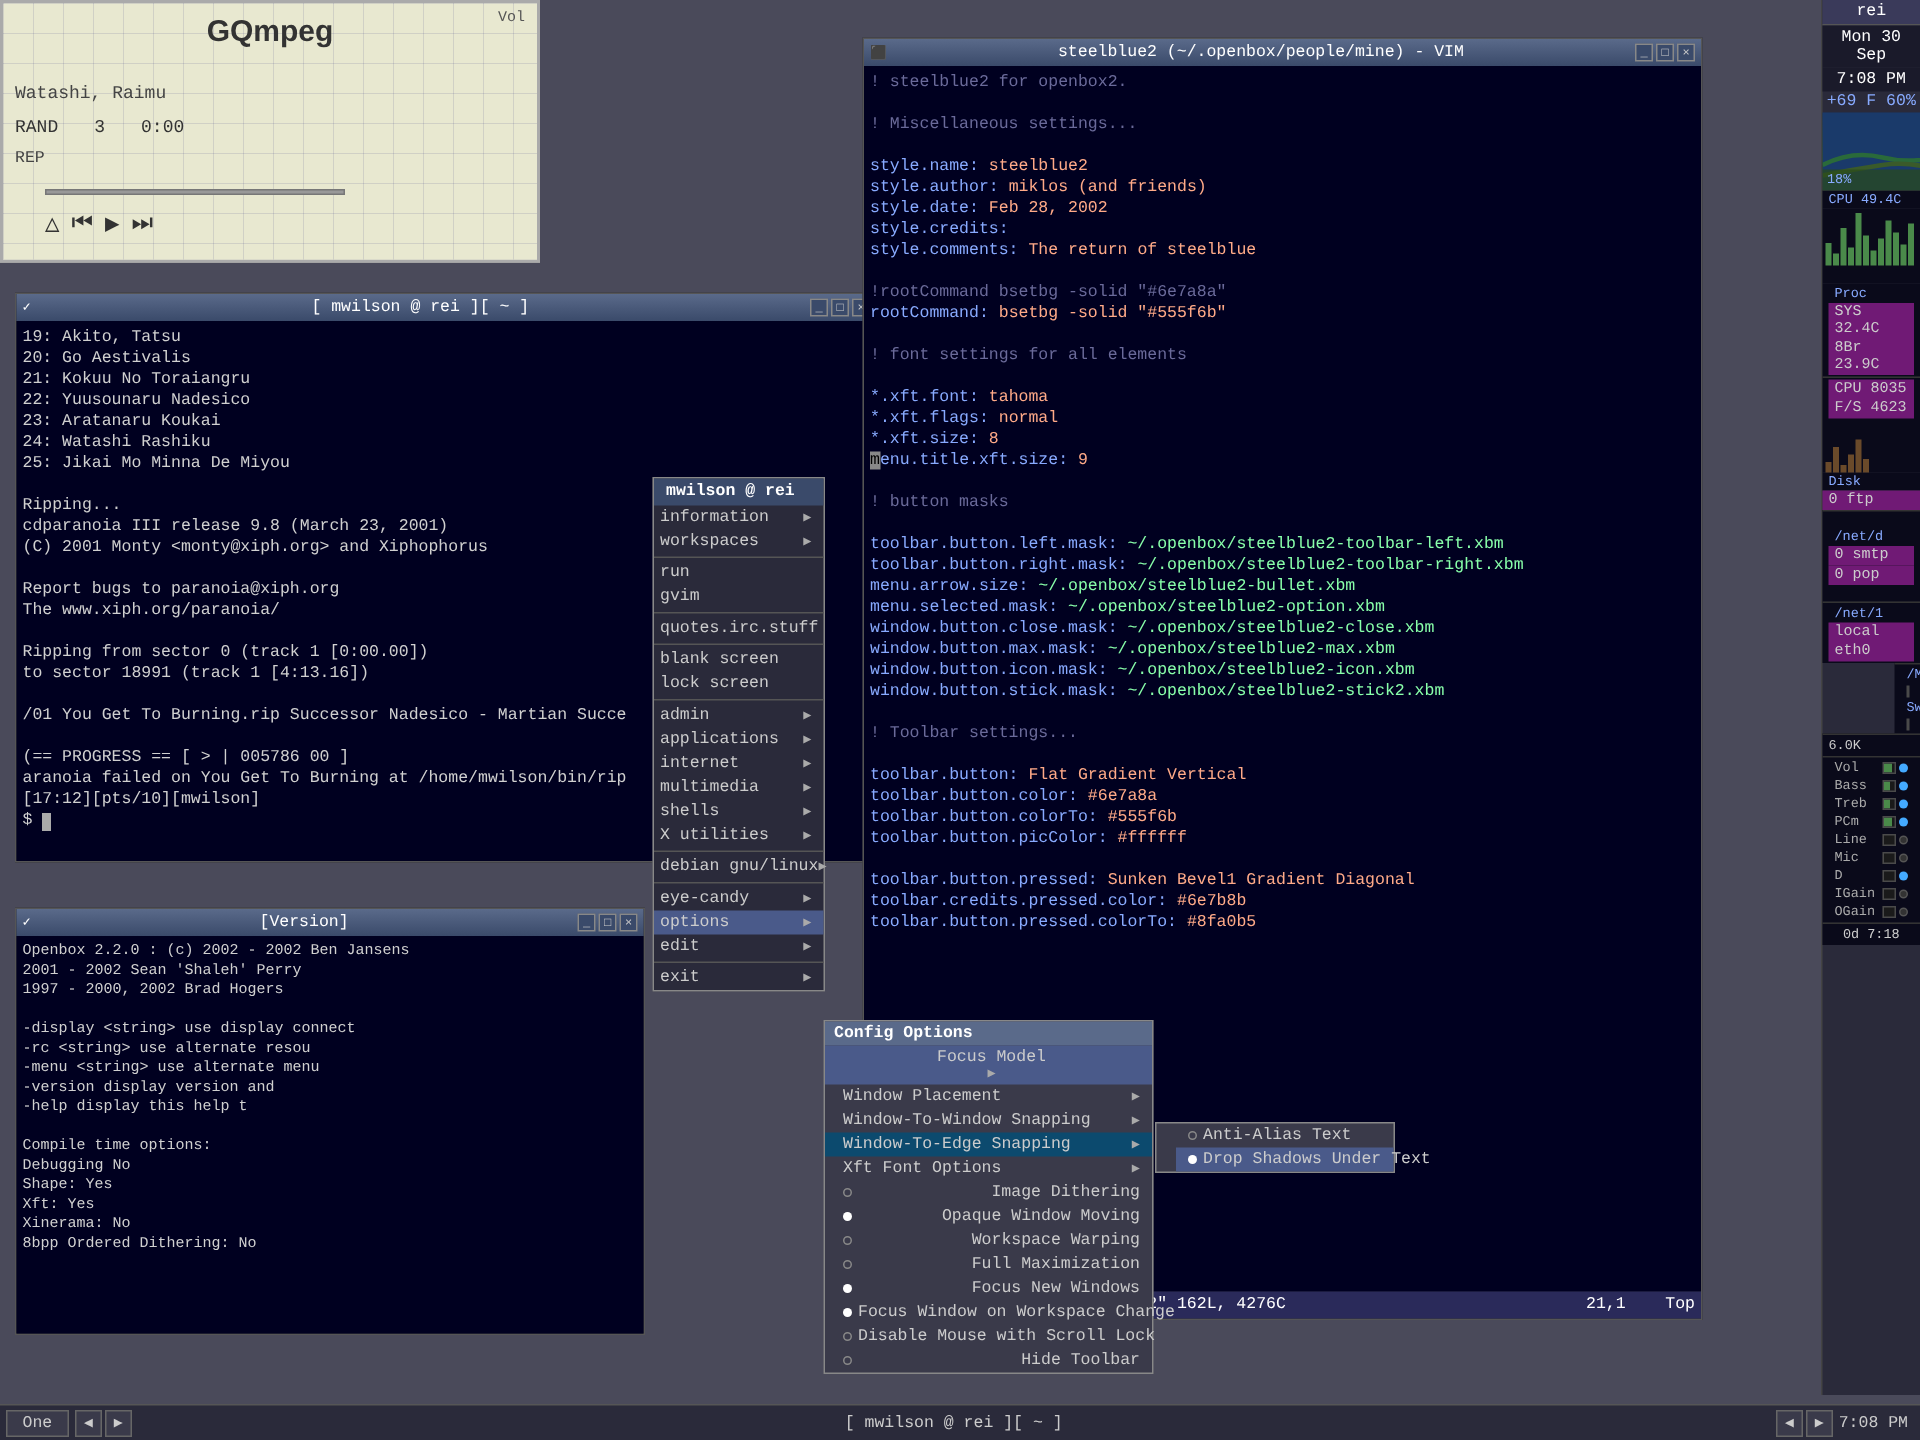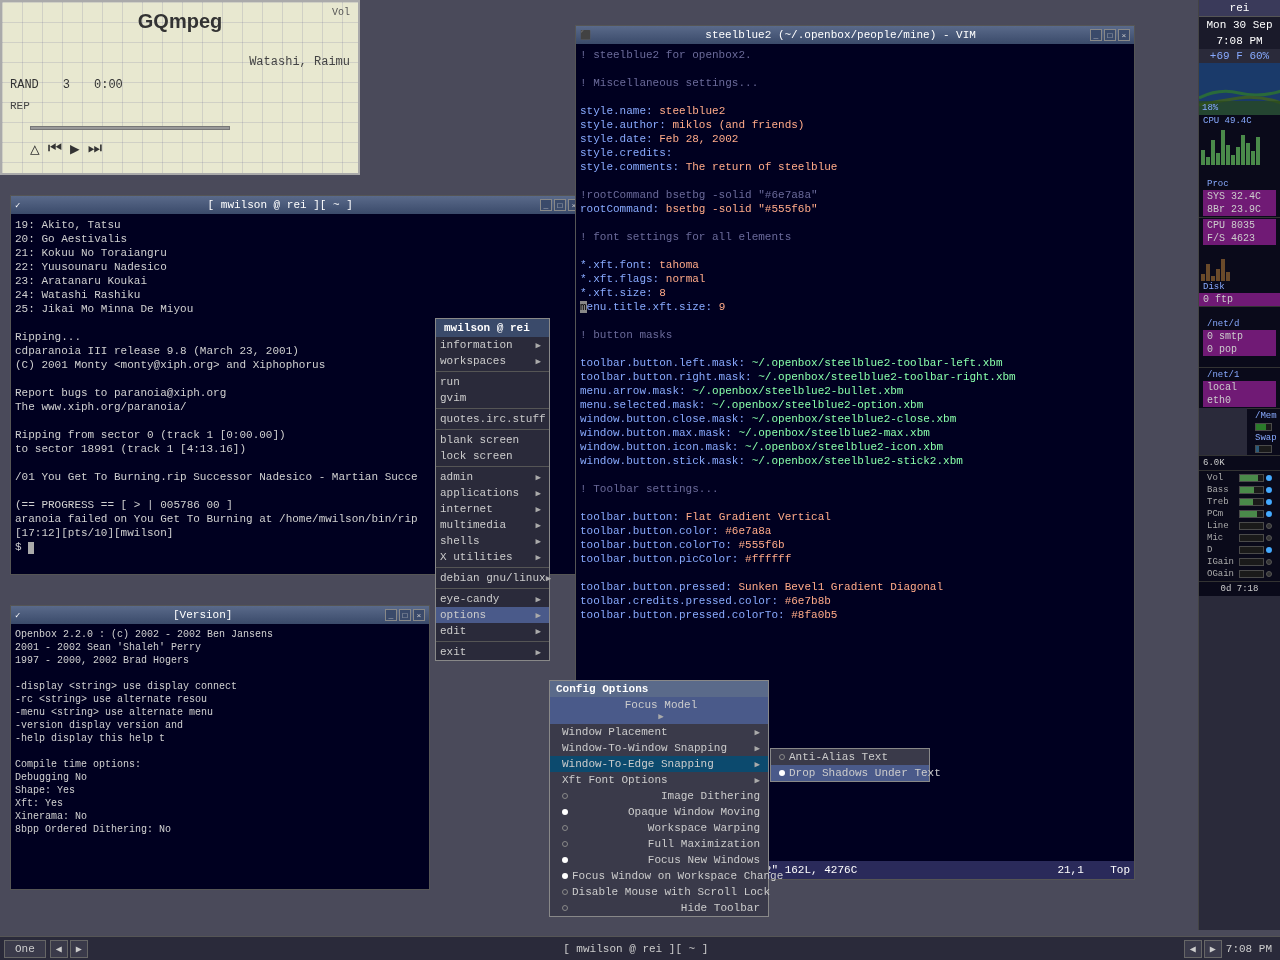--- a/index.html
+++ b/index.html
@@ -273,20 +273,21 @@
     }
     .xft-menu-item {
       padding: 2px 8px;
       font-size: 11px;
       color: #ccc;
       display: flex;
       align-items: center;
       gap: 4px;
       cursor: pointer;
       white-space: nowrap;
+      margin-left: 13px;
     }
     .xft-dot {
       width: 6px;
       height: 6px;
       border-radius: 50%;
       background: #fff;
       flex-shrink: 0;
     }
     .xft-dot-empty {
       width: 6px;
@@ -294,21 +295,21 @@
       border-radius: 50%;
       border: 1px solid #888;
       flex-shrink: 0;
     }
 
     
     .right-panel {
       position: absolute;
       top: 0;
       right: 0;
-      width: 82px;
+      width: 66px;
       height: 930px;
       background: #2a2a3a;
       border-left: 1px solid #444;
       display: flex;
       flex-direction: column;
       gap: 0;
     }
     .panel-title {
       background: #3a3a5a;
       color: #fff;
@@ -404,21 +405,21 @@
     .vim-comment { color: #6a6a9a; }
     .vim-path { color: #8fa; }
   </style>
 </head>
 <body>
 
 <div class="gqmpeg-window">
   <div class="gqmpeg-inner">
     <div style="position:absolute;top:5px;right:8px;font-size:10px;color:#555;">Vol</div>
     <div class="gqmpeg-title">GQmpeg</div>
-    <div style="font-size:12px;color:#444;text-align:right;margin-top:16px;">Watashi, Raimu</div>
+    <div style="font-size:12px;color:#444;margin-top:16px;">Watashi, Raimu</div>
     <div style="display:flex;gap:24px;font-size:12px;color:#333;margin-top:4px;">
       <span>RAND</span>
       <span>3</span>
       <span>0:00</span>
     </div>
     <div style="display:flex;gap:4px;font-size:11px;color:#444;margin-top:2px;">
       <span>REP</span>
     </div>
     <div style="width:200px;height:4px;background:#999;margin:8px 0 4px 20px;border:1px solid #777;"></div>
     <div style="display:flex;gap:8px;font-size:16px;color:#333;margin-left:20px;">
@@ -526,21 +527,21 @@
     <div>&nbsp;</div>
     <div><span class="vim-key">*.xft.font:</span>                    <span class="vim-val">tahoma</span></div>
     <div><span class="vim-key">*.xft.flags:</span>                   <span class="vim-val">normal</span></div>
     <div><span class="vim-key">*.xft.size:</span>                    <span class="vim-val">8</span></div>
     <div><span style="background:#888;color:#000;">m</span><span class="vim-key">enu.title.xft.size:</span>           <span class="vim-val">9</span></div>
     <div>&nbsp;</div>
     <div><span class="vim-comment">! button masks</span></div>
     <div>&nbsp;</div>
     <div><span class="vim-key">toolbar.button.left.mask:</span>      <span class="vim-path">~/.openbox/steelblue2-toolbar-left.xbm</span></div>
     <div><span class="vim-key">toolbar.button.right.mask:</span>     <span class="vim-path">~/.openbox/steelblue2-toolbar-right.xbm</span></div>
-    <div><span class="vim-key">menu.arrow.mask:</span>               <span class="vim-path">~/.openbox/steelblue2-bullet.xbm</span></div>
+    <div><span class="vim-key">menu.arrow.size:</span>               <span class="vim-path">~/.openbox/steelblue2-bullet.xbm</span></div>
     <div><span class="vim-key">menu.selected.mask:</span>            <span class="vim-path">~/.openbox/steelblue2-option.xbm</span></div>
     <div><span class="vim-key">window.button.close.mask:</span>      <span class="vim-path">~/.openbox/steelblue2-close.xbm</span></div>
     <div><span class="vim-key">window.button.max.mask:</span>        <span class="vim-path">~/.openbox/steelblue2-max.xbm</span></div>
     <div><span class="vim-key">window.button.icon.mask:</span>       <span class="vim-path">~/.openbox/steelblue2-icon.xbm</span></div>
     <div><span class="vim-key">window.button.stick.mask:</span>      <span class="vim-path">~/.openbox/steelblue2-stick2.xbm</span></div>
     <div>&nbsp;</div>
     <div><span class="vim-comment">! Toolbar settings...</span></div>
     <div>&nbsp;</div>
     <div><span class="vim-key">toolbar.button:</span>                <span class="vim-val">Flat Gradient Vertical</span></div>
     <div><span class="vim-key">toolbar.button.color:</span>          <span class="vim-val">#6e7a8a</span></div>

